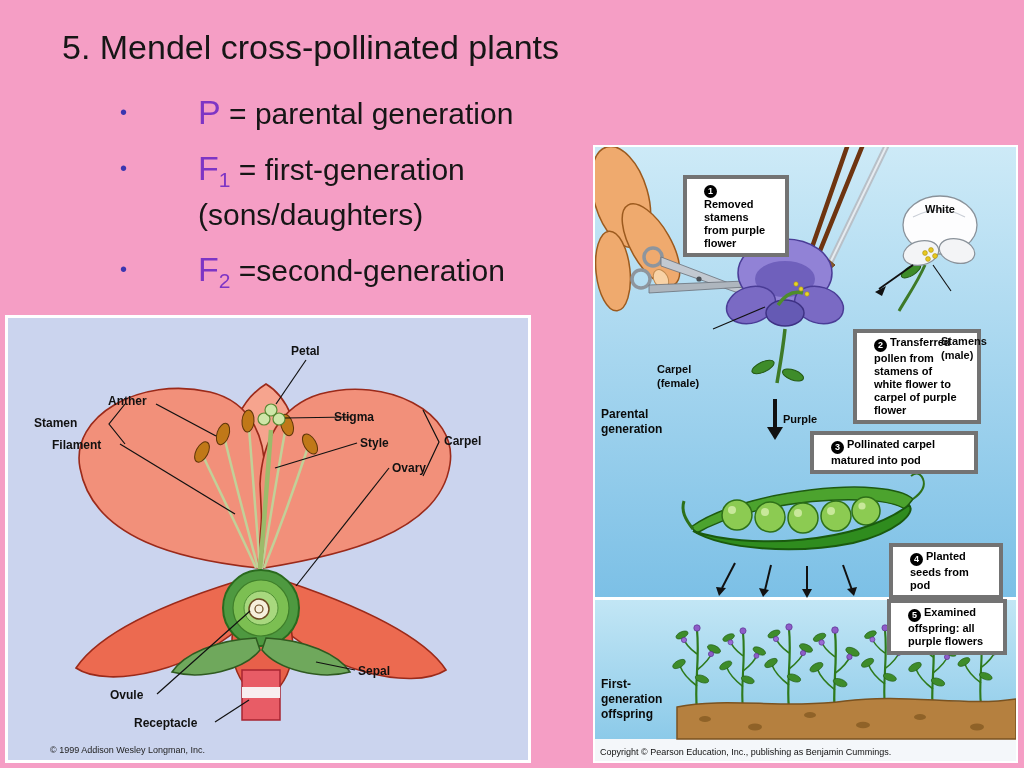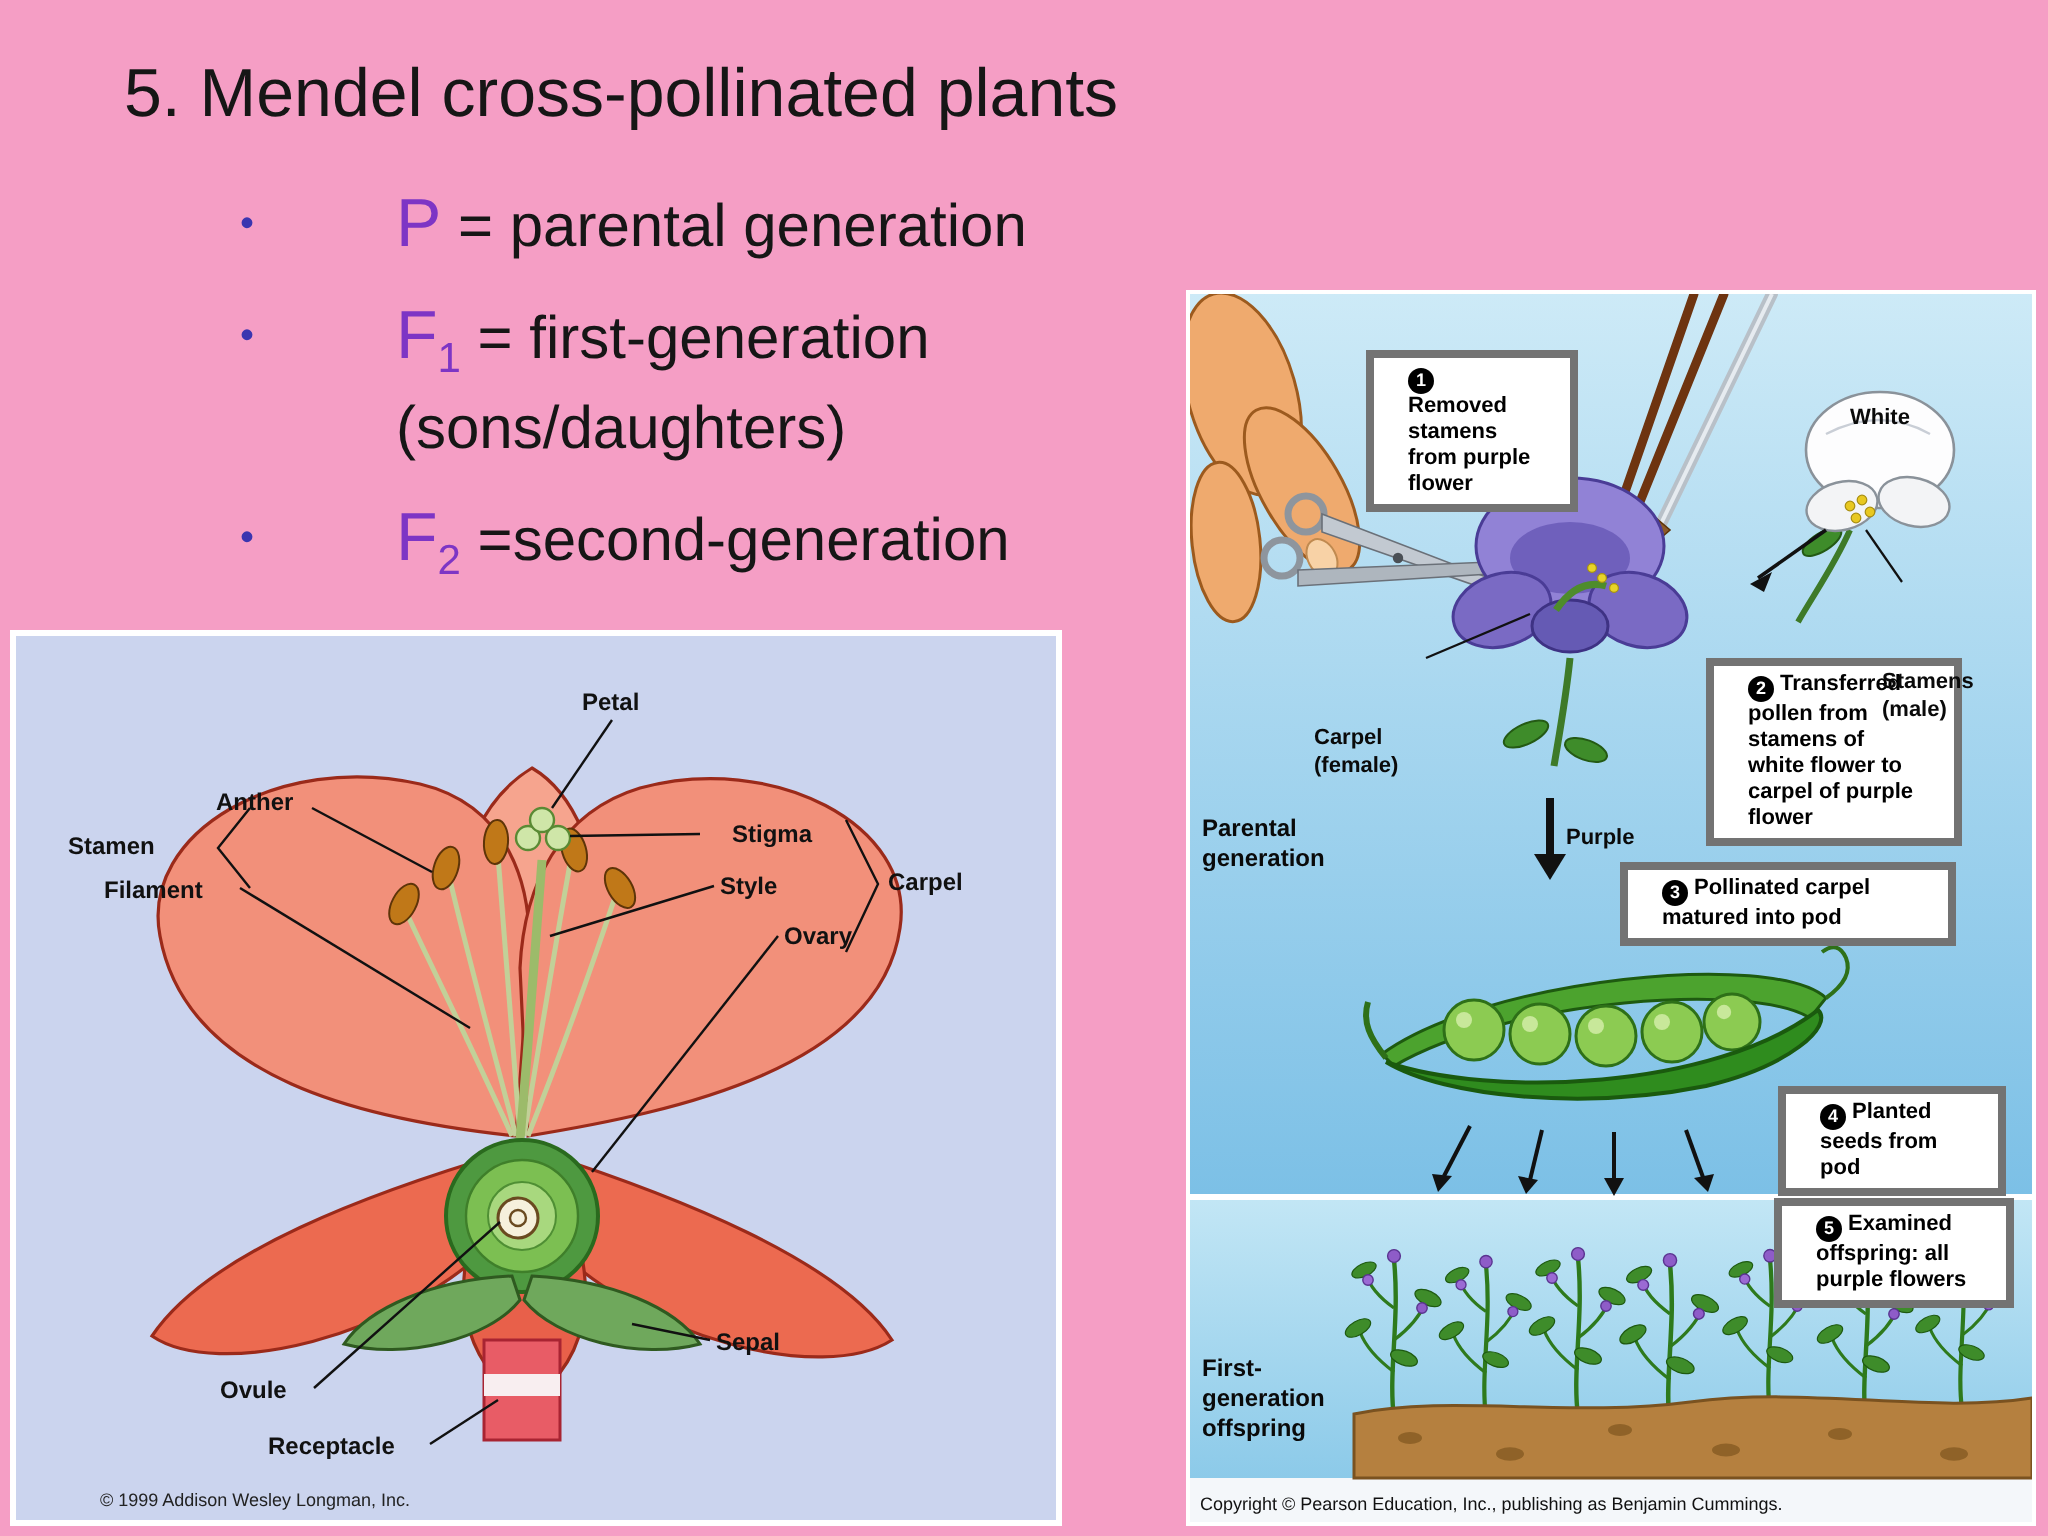--- a/index.html
+++ b/index.html
@@ -133,21 +133,21 @@
       <path d="M415,92 L431,124 L415,158"></path>
       <path d="M347,352 L308,344"></path>
       <path d="M149,376 L242,293"></path>
       <path d="M207,404 L241,382"></path>
     </g>
   </svg>
   <div class="flabel" style="left:283px;top:26px">Petal</div>
   <div class="flabel" style="left:100px;top:76px">Anther</div>
   <div class="flabel" style="left:26px;top:98px">Stamen</div>
   <div class="flabel" style="left:44px;top:120px">Filament</div>
-  <div class="flabel" style="left:358px;top:92px">Stigma</div>
+  <div class="flabel" style="left:326px;top:92px">Stigma</div>
   <div class="flabel" style="left:352px;top:118px">Style</div>
   <div class="flabel" style="left:384px;top:143px">Ovary</div>
   <div class="flabel" style="left:436px;top:116px">Carpel</div>
   <div class="flabel" style="left:350px;top:346px">Sepal</div>
   <div class="flabel" style="left:102px;top:370px">Ovule</div>
   <div class="flabel" style="left:126px;top:398px">Receptacle</div>
   <div class="f-copy">© 1999 Addison Wesley Longman, Inc.</div>
 </div>
 
 <div class="panel-mendel">

